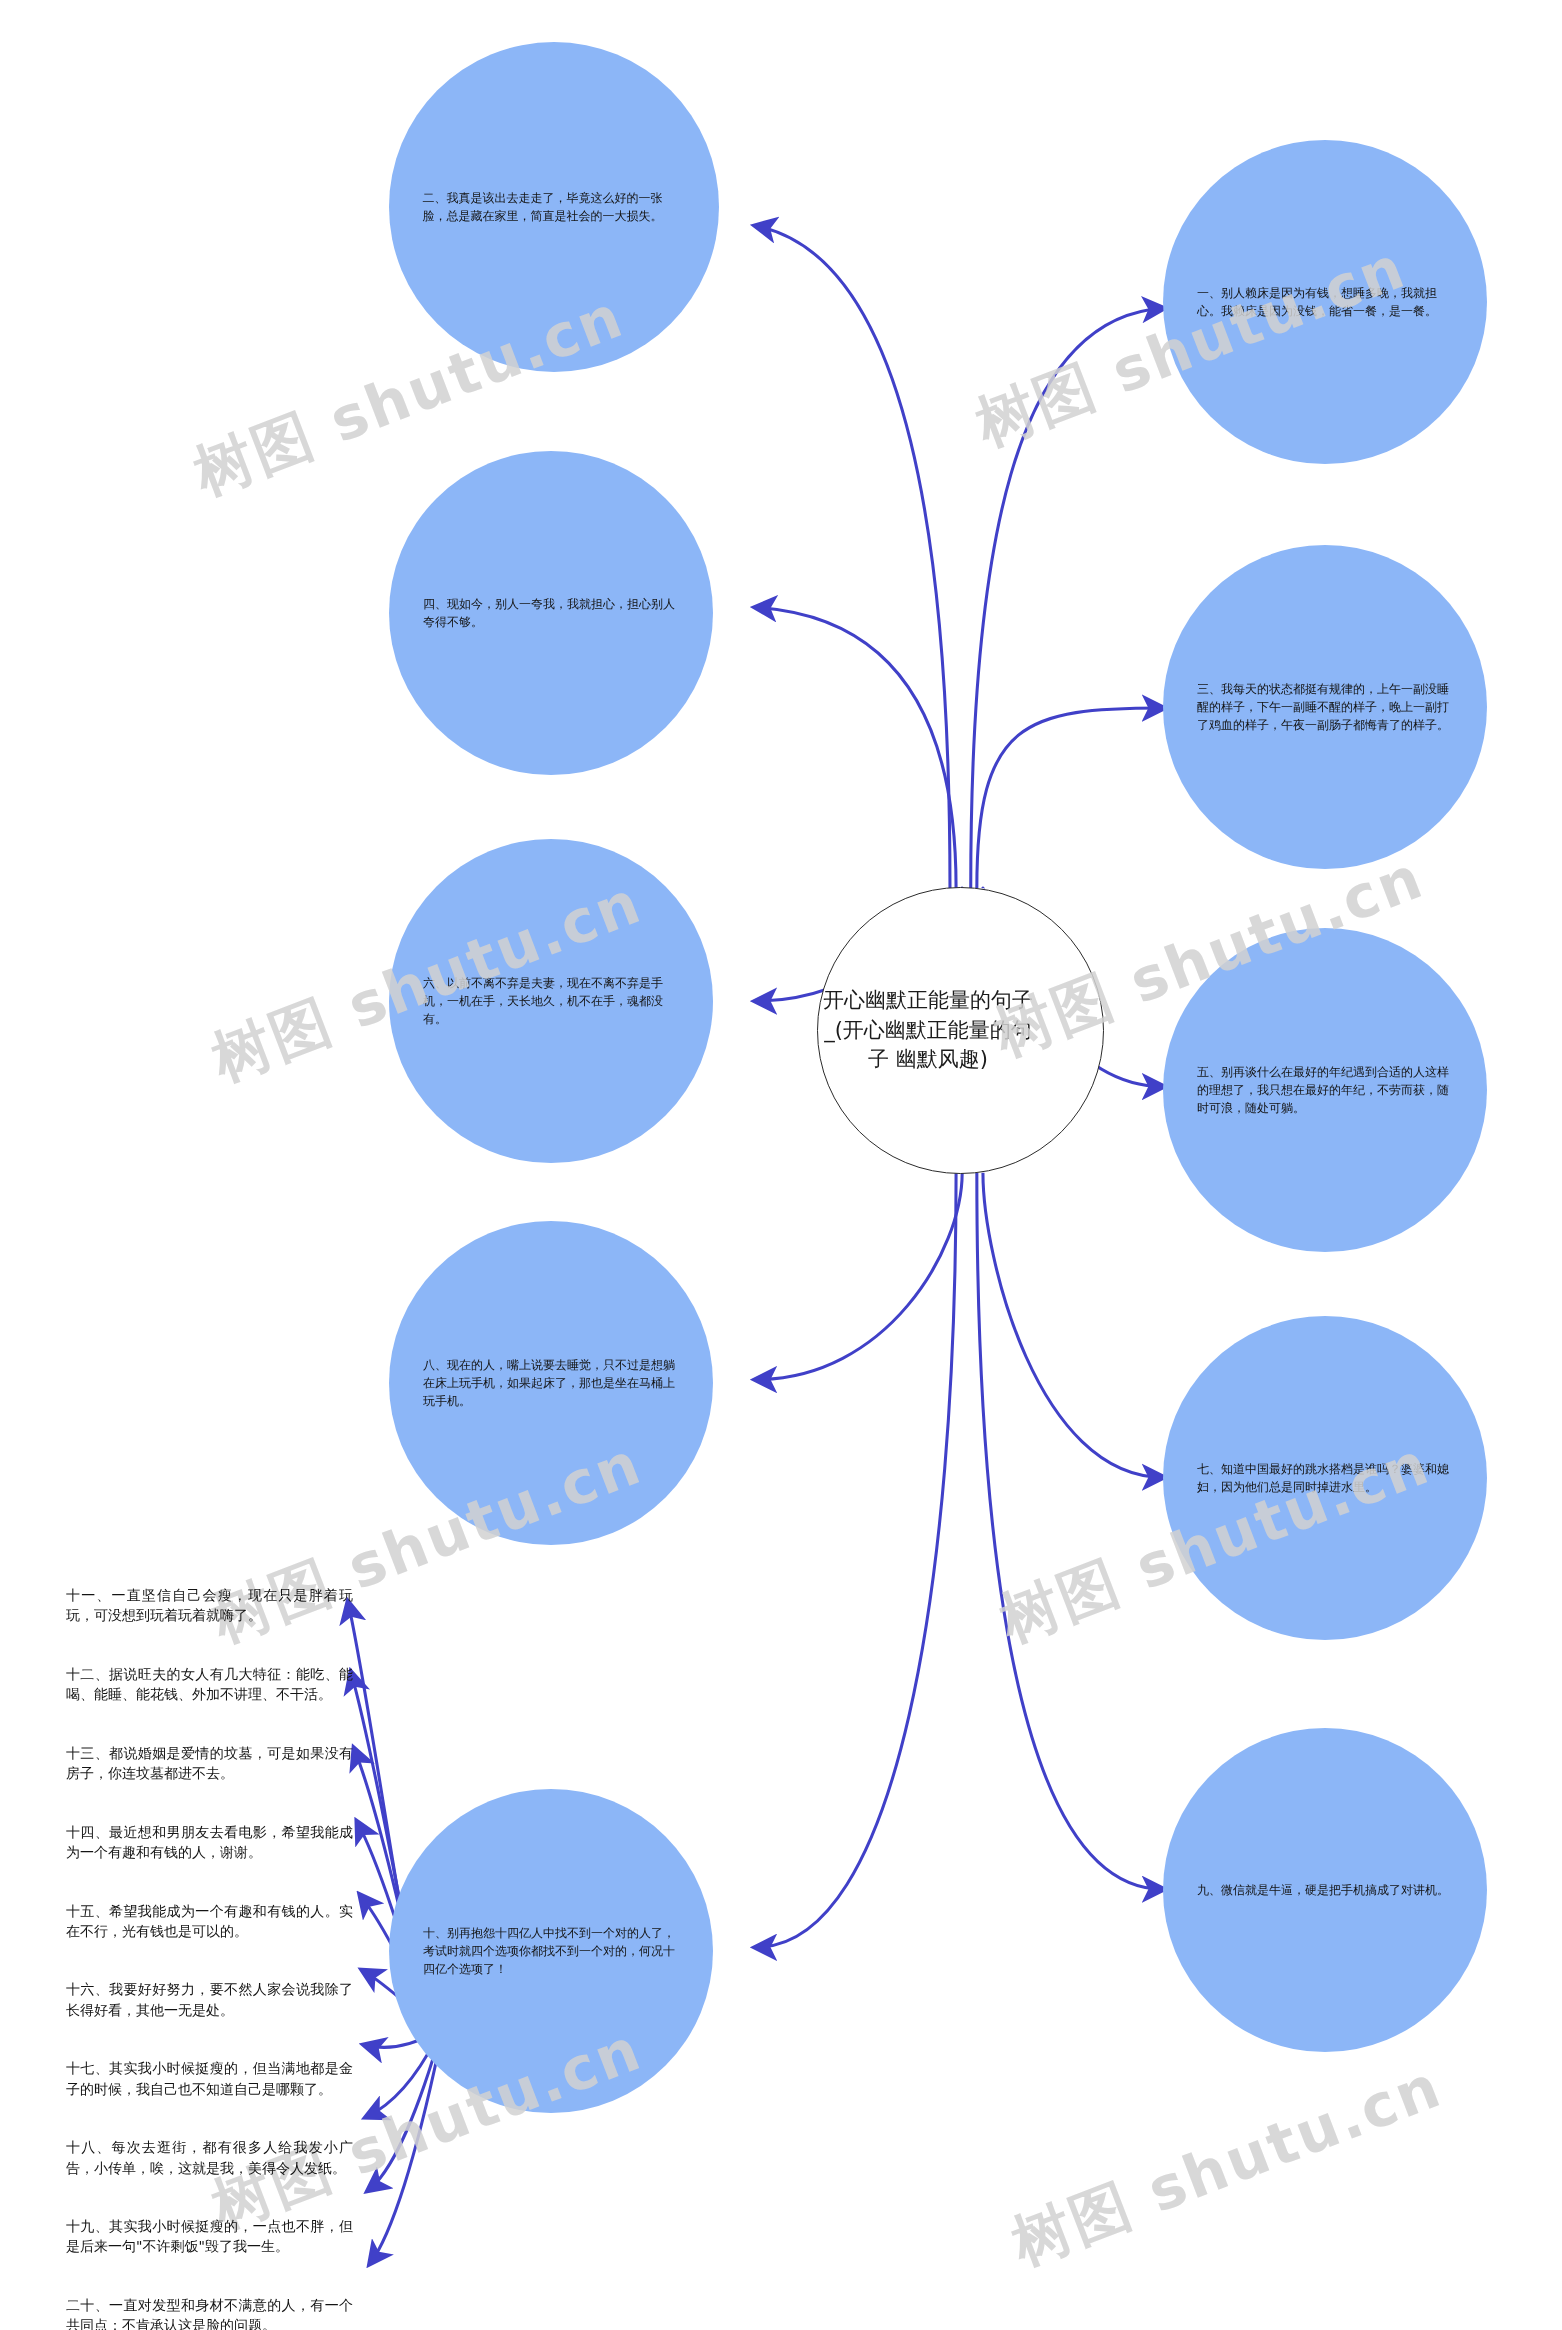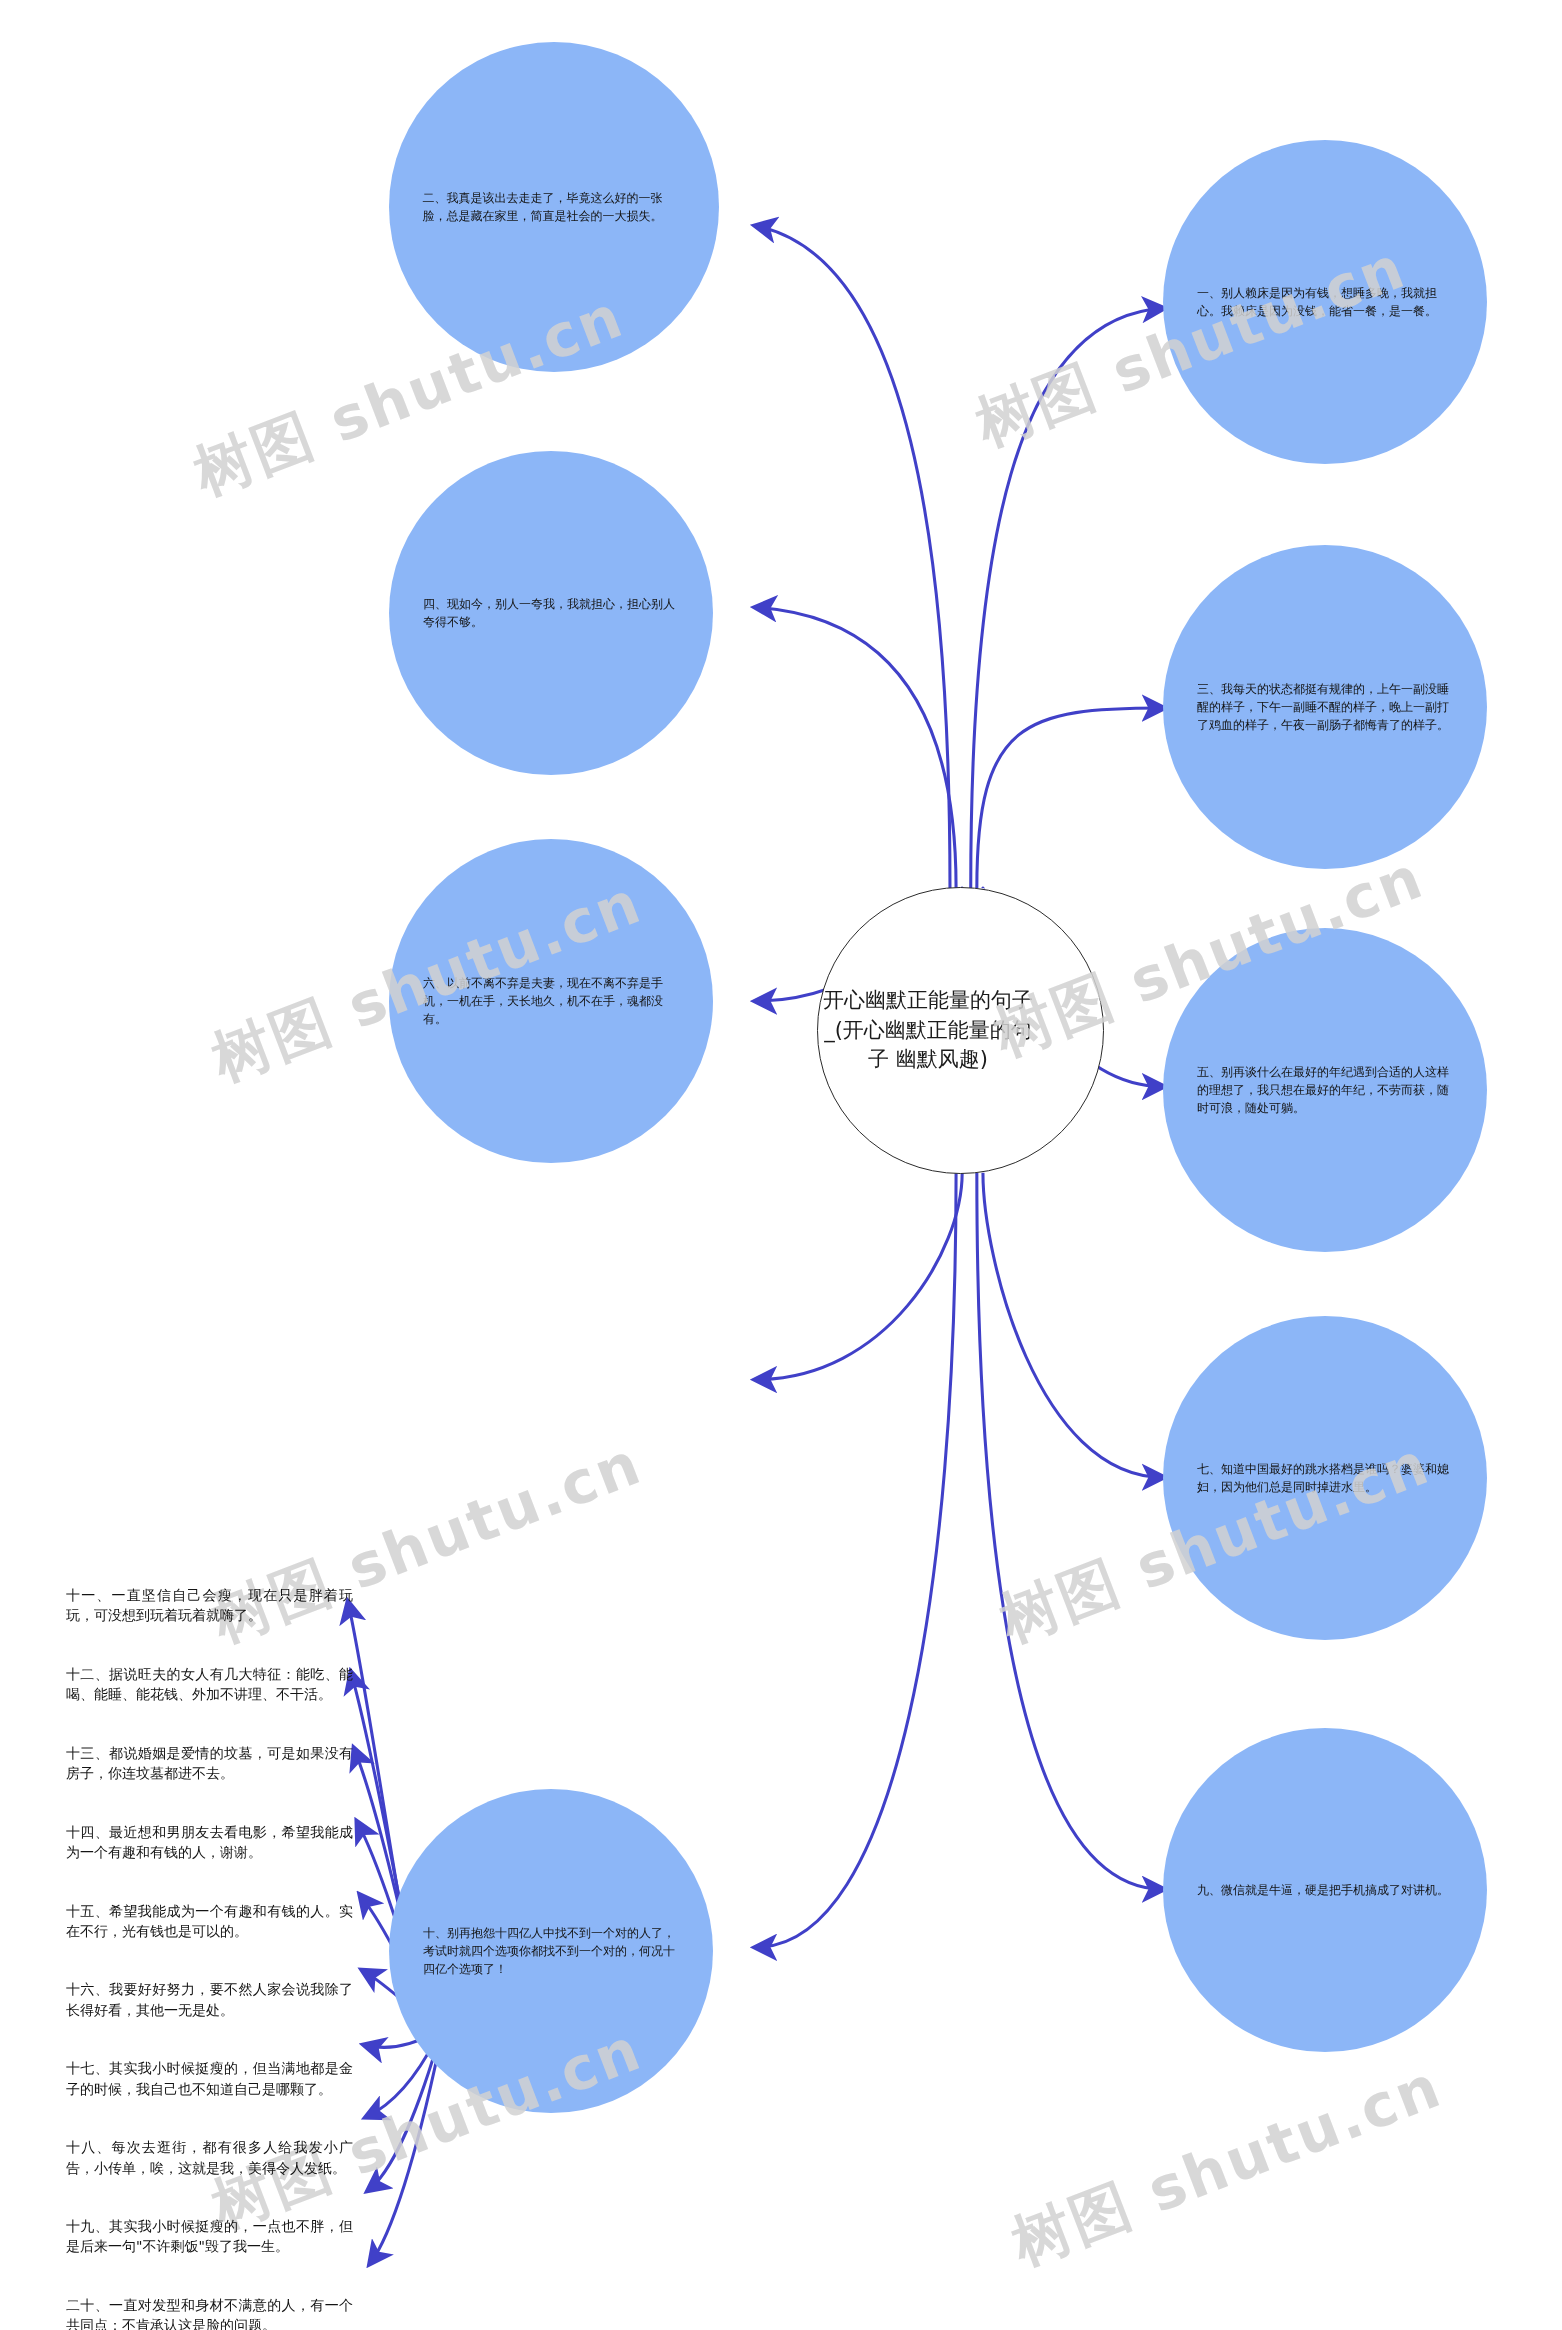--- a/index.html
+++ b/index.html
@@ -122,20 +122,23 @@
   </div>
 
   <div class="bubble" style="left:389px;top:839px;width:324px;height:324px;">
     <div class="txt" style="width:256px;">六、以前不离不弃是夫妻，现在不离不弃是手机，一机在手，天长地久，机不在手，魂都没有。</div>
   </div>
 
   <div class="bubble" style="left:1163px;top:928px;width:324px;height:324px;">
     <div class="txt" style="width:256px;">五、别再谈什么在最好的年纪遇到合适的人这样的理想了，我只想在最好的年纪，不劳而获，随时可浪，随处可躺。</div>
   </div>
 
+  <div class="bubble" style="left:389px;top:1221px;width:324px;height:324px;">
+    <div class="txt" style="width:256px;">八、现在的人，嘴上说要去睡觉，只不过是想躺在床上玩手机，如果起床了，那也是坐在马桶上玩手机。</div>
+  </div>
 
   <div class="bubble" style="left:1163px;top:1316px;width:324px;height:324px;">
     <div class="txt" style="width:256px;">七、知道中国最好的跳水搭档是谁吗？婆婆和媳妇，因为他们总是同时掉进水里。</div>
   </div>
 
   <div class="bubble" style="left:1163px;top:1728px;width:324px;height:324px;">
     <div class="txt" style="width:256px;">九、微信就是牛逼，硬是把手机搞成了对讲机。</div>
   </div>
 
   <div class="bubble" style="left:389px;top:1789px;width:324px;height:324px;">

